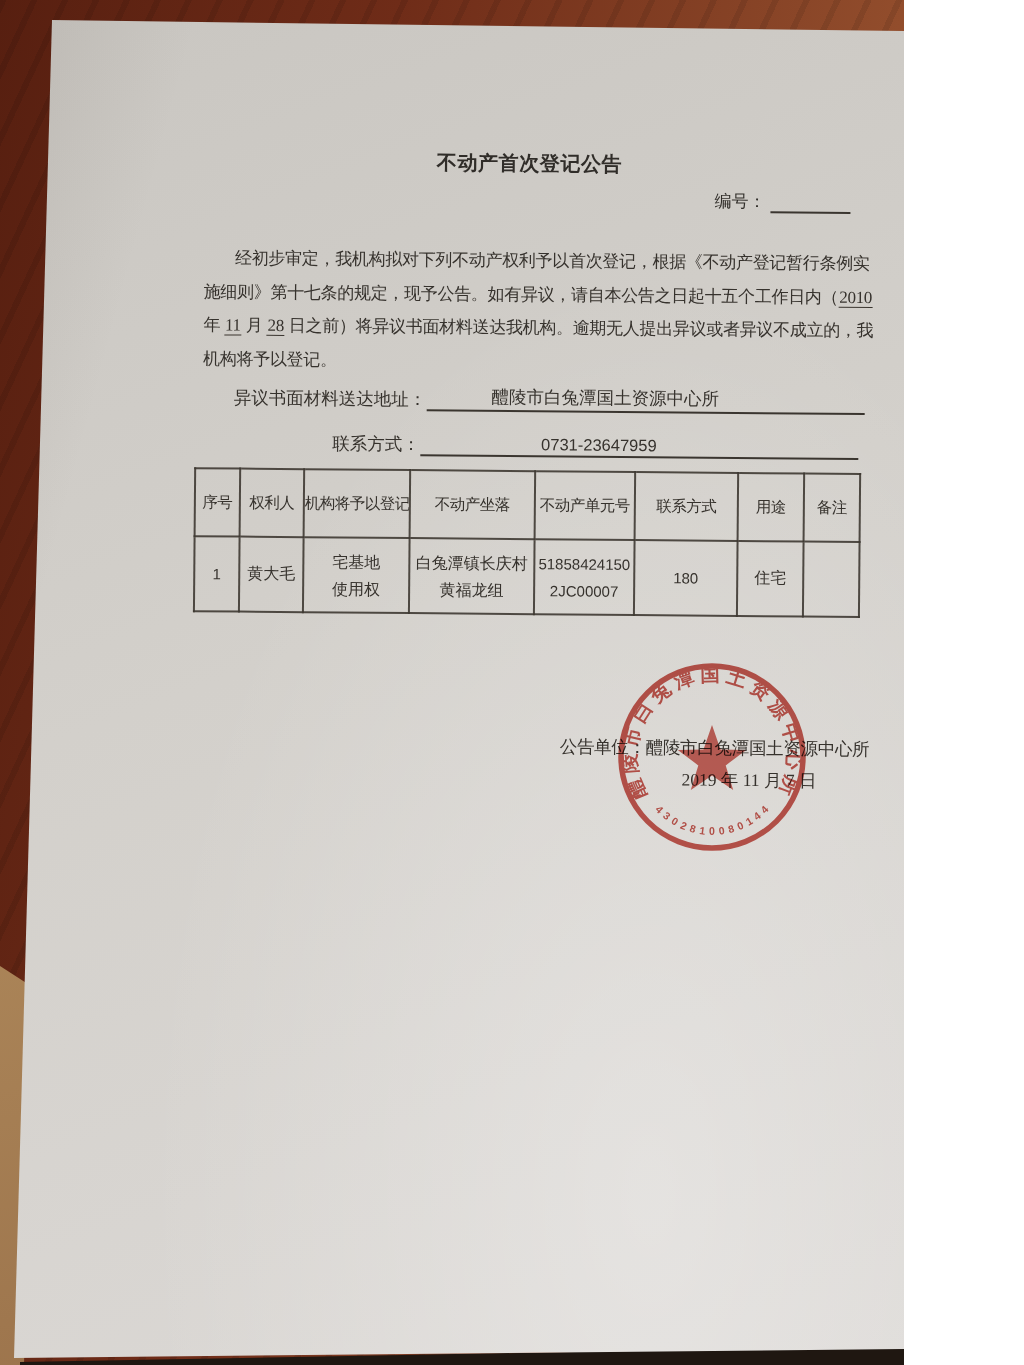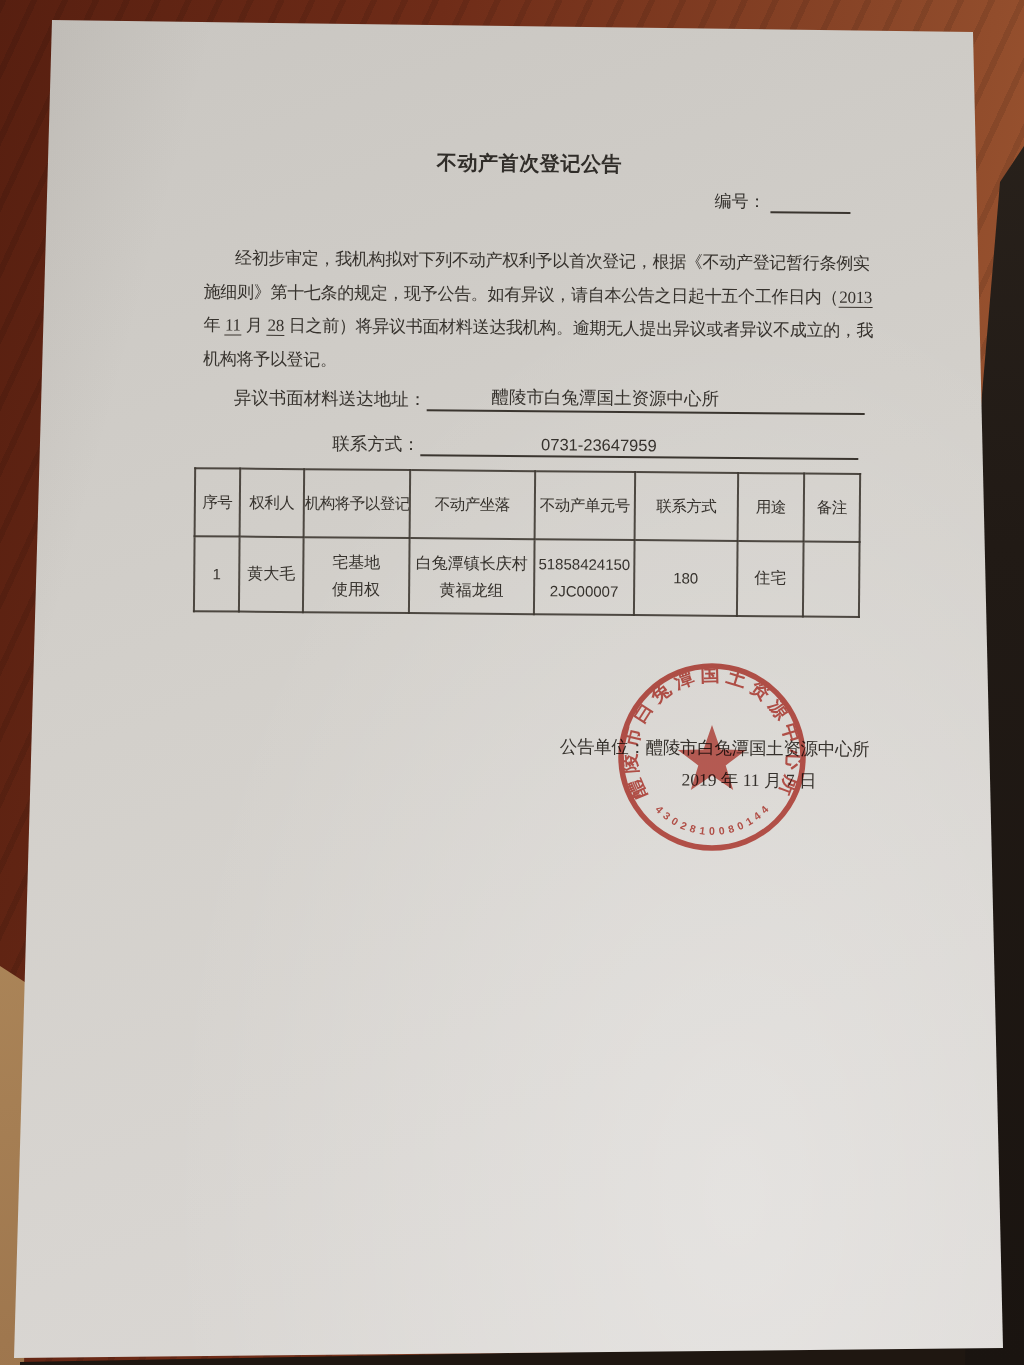--- a/index.html
+++ b/index.html
@@ -1,16 +1,16 @@
 <!DOCTYPE html>
 <html><head>
 <meta charset="utf-8">
 <style>
   html,body{margin:0;padding:0;}
-  .scene{position:relative;width:1024px;height:1365px;overflow:hidden;
+  .scene{position:relative;width:904px;height:1365px;overflow:hidden;
          font-family:"Liberation Serif",serif;background:#7dd3fc;}
   
   .desk-wood{position:absolute;inset:0;
     background:linear-gradient(100deg,#571f10 0%,#6f2c18 35%,#8a4628 70%,#9a5430 88%,#7c3a20 100%);}
   .wood-streaks{position:absolute;inset:0;
     background:repeating-linear-gradient(115deg,rgba(0,0,0,0.18) 0 6px,rgba(0,0,0,0) 6px 28px);
     opacity:.5;}
   .tan-surface{position:absolute;inset:0;
     background:linear-gradient(170deg,#9f7748,#b28d5e 45%,#997049);
     clip-path:polygon(0 966px,34px 988px,24px 1365px,0 1365px);}
@@ -76,21 +76,21 @@
 
       <div class="title">不动产首次登记公告</div>
 
       <div class="no-row">
         <span>编号：</span>
         <span class="no-line"></span>
       </div>
 
       <div class="para">
         <div class="para-line indent">经初步审定，我机构拟对下列不动产权利予以首次登记，根据《不动产登记暂行条例实</div>
-        <div class="para-line"><span>施细则》第十七条的规定，现予公告。如有异议，请自本公告之日起十五个工作日内（</span><span class="u">2013</span></div>
+        <div class="para-line"><span>施细则》第十七条的规定，现予公告。如有异议，请自本公告之日起十五个工作日内（</span><span class="u">2010</span></div>
         <div class="para-line"><span>年 </span><span class="u">11</span><span> 月 </span><span class="u">28</span><span> 日之前）将异议书面材料送达我机构。逾期无人提出异议或者异议不成立的，我</span></div>
         <div class="para-line">机构将予以登记。</div>
       </div>
 
       <div class="addr-row">
         <span>异议书面材料送达地址：</span>
         <span class="fill-line">醴陵市白兔潭国土资源中心所</span>
       </div>
 
       <div class="contact-row">

